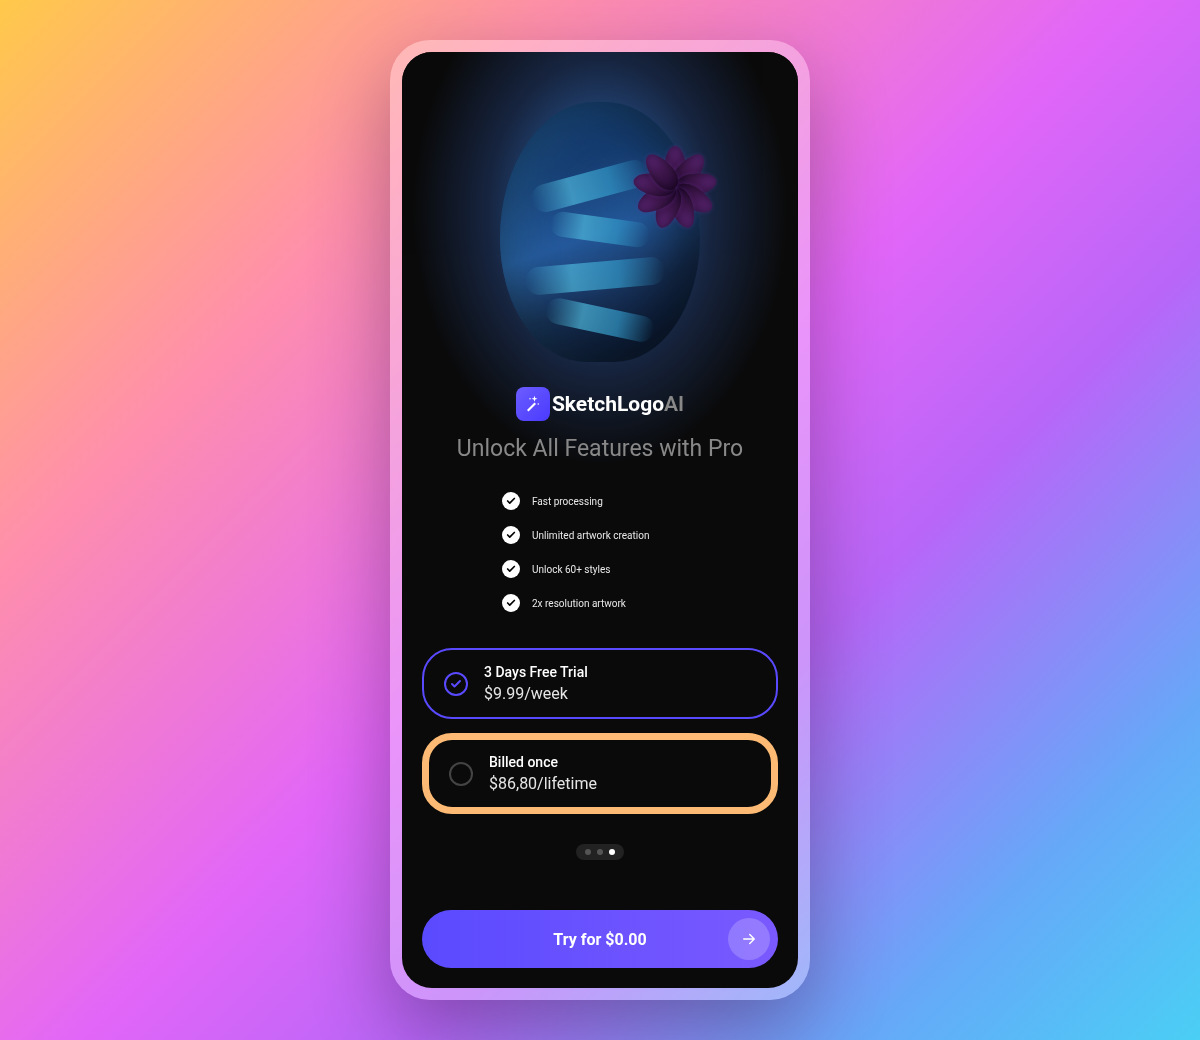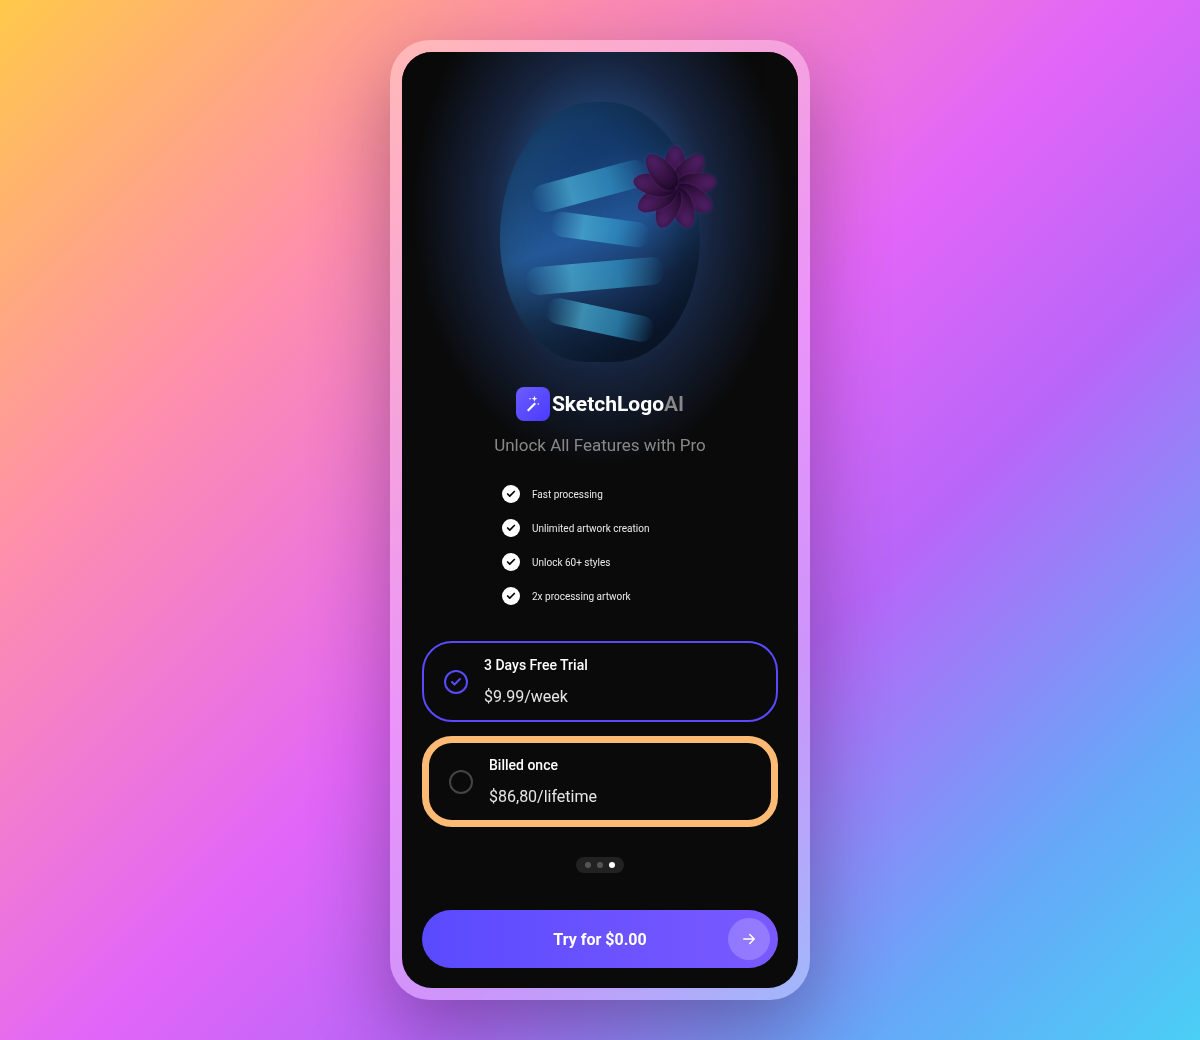--- a/index.html
+++ b/index.html
@@ -165,21 +165,21 @@
     }
     
     .brand-name .ai {
       color: #888;
       font-weight: 600;
     }
     
     .subtitle {
       text-align: center;
       color: #888;
-      font-size: 17px;
+      font-size: 23px;
       margin-bottom: 30px;
     }
     
     .features {
       display: flex;
       flex-direction: column;
       gap: 16px;
       padding-left: 80px;
       margin-bottom: 36px;
     }
@@ -241,21 +241,21 @@
       border: 2px solid #5a4aff;
     }
     
     .plan.unselected .plan-radio {
       border: 2px solid #444;
     }
     
     .plan-text {
       display: flex;
       flex-direction: column;
-      gap: 14px;
+      gap: 4px;
     }
     
     .plan-title {
       color: #fff;
       font-size: 14px;
       font-weight: 500;
     }
     
     .plan-price {
       color: #e5e5e5;
@@ -386,21 +386,21 @@
               </svg>
           </div>
           <span>Unlock 60+ styles</span>
         </div>
         <div class="feature">
           <div class="check-circle">
             <svg width="10" height="10" viewBox="0 0 12 12">
                 <path d="M2 6l2.5 2.5L10 3" stroke="#000" stroke-width="2" fill="none" stroke-linecap="round" stroke-linejoin="round"></path>
               </svg>
           </div>
-          <span>2x processing artwork</span>
+          <span>2x resolution artwork</span>
         </div>
       </div>
 
       <div class="plans">
         <div class="plan selected">
           <div class="plan-radio">
             <svg width="12" height="12" viewBox="0 0 12 12">
                 <path d="M2 6l2.5 2.5L10 3" stroke="#5a4aff" stroke-width="2" fill="none" stroke-linecap="round" stroke-linejoin="round"></path>
               </svg>
           </div>

